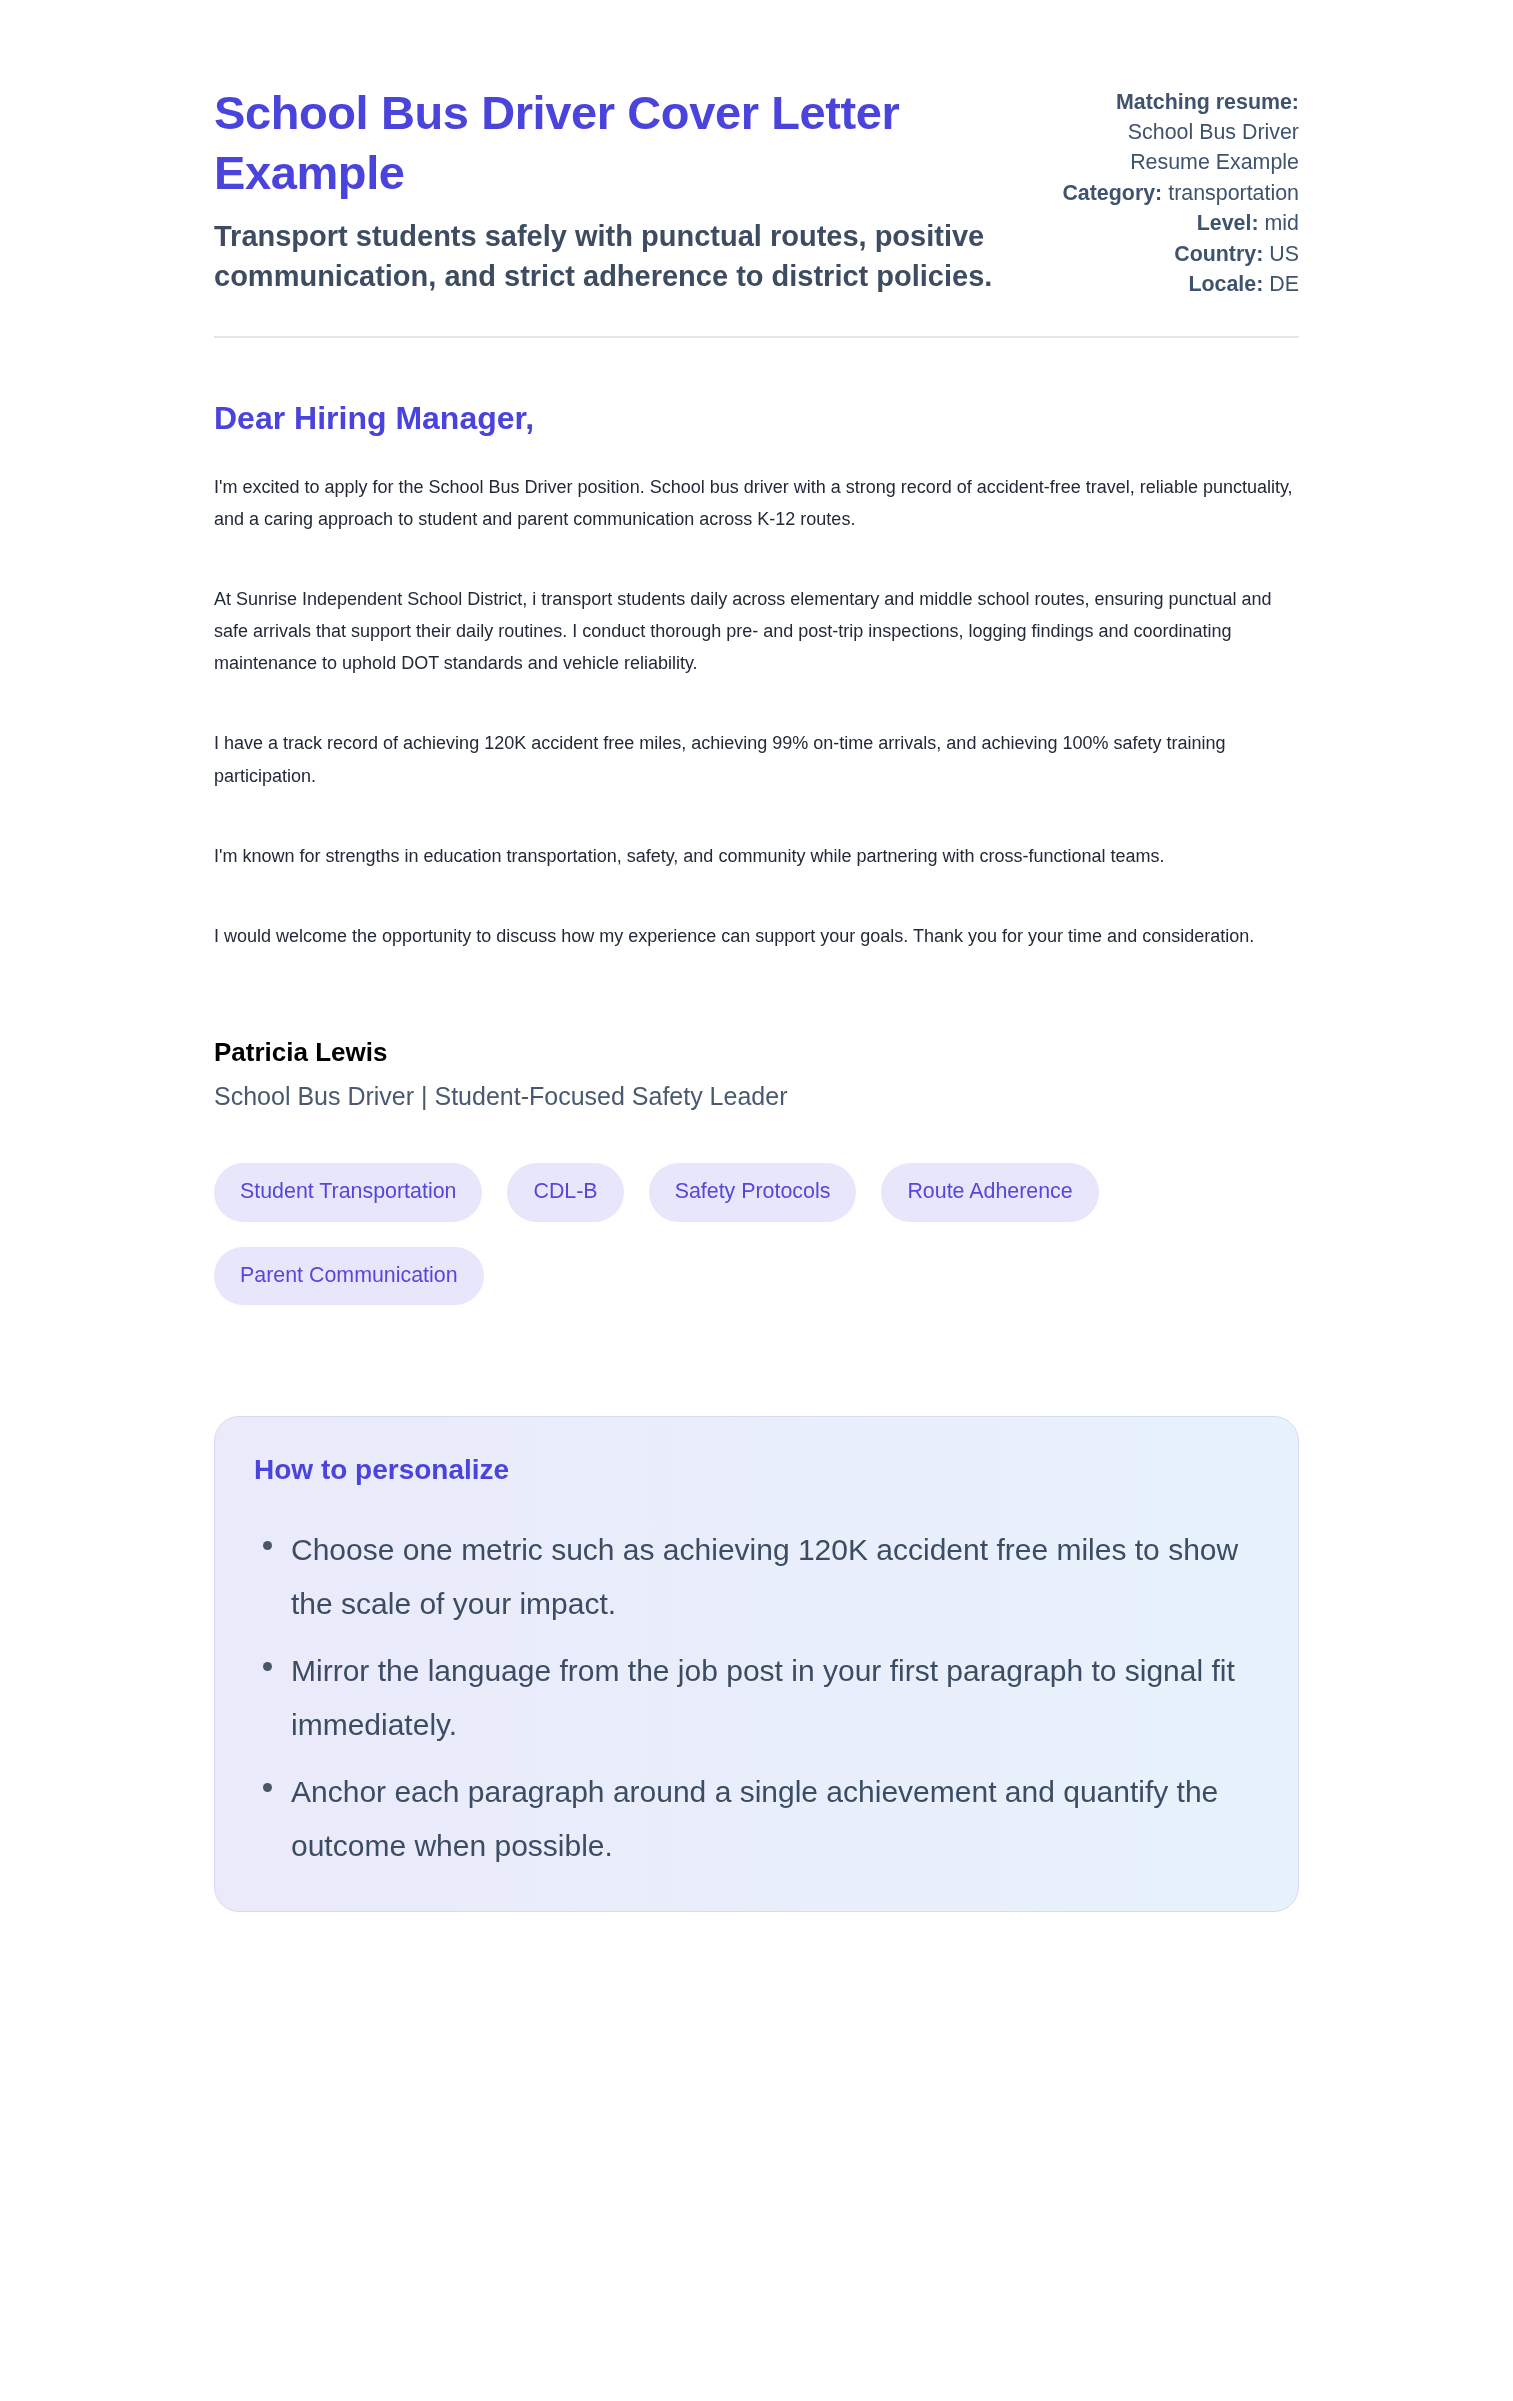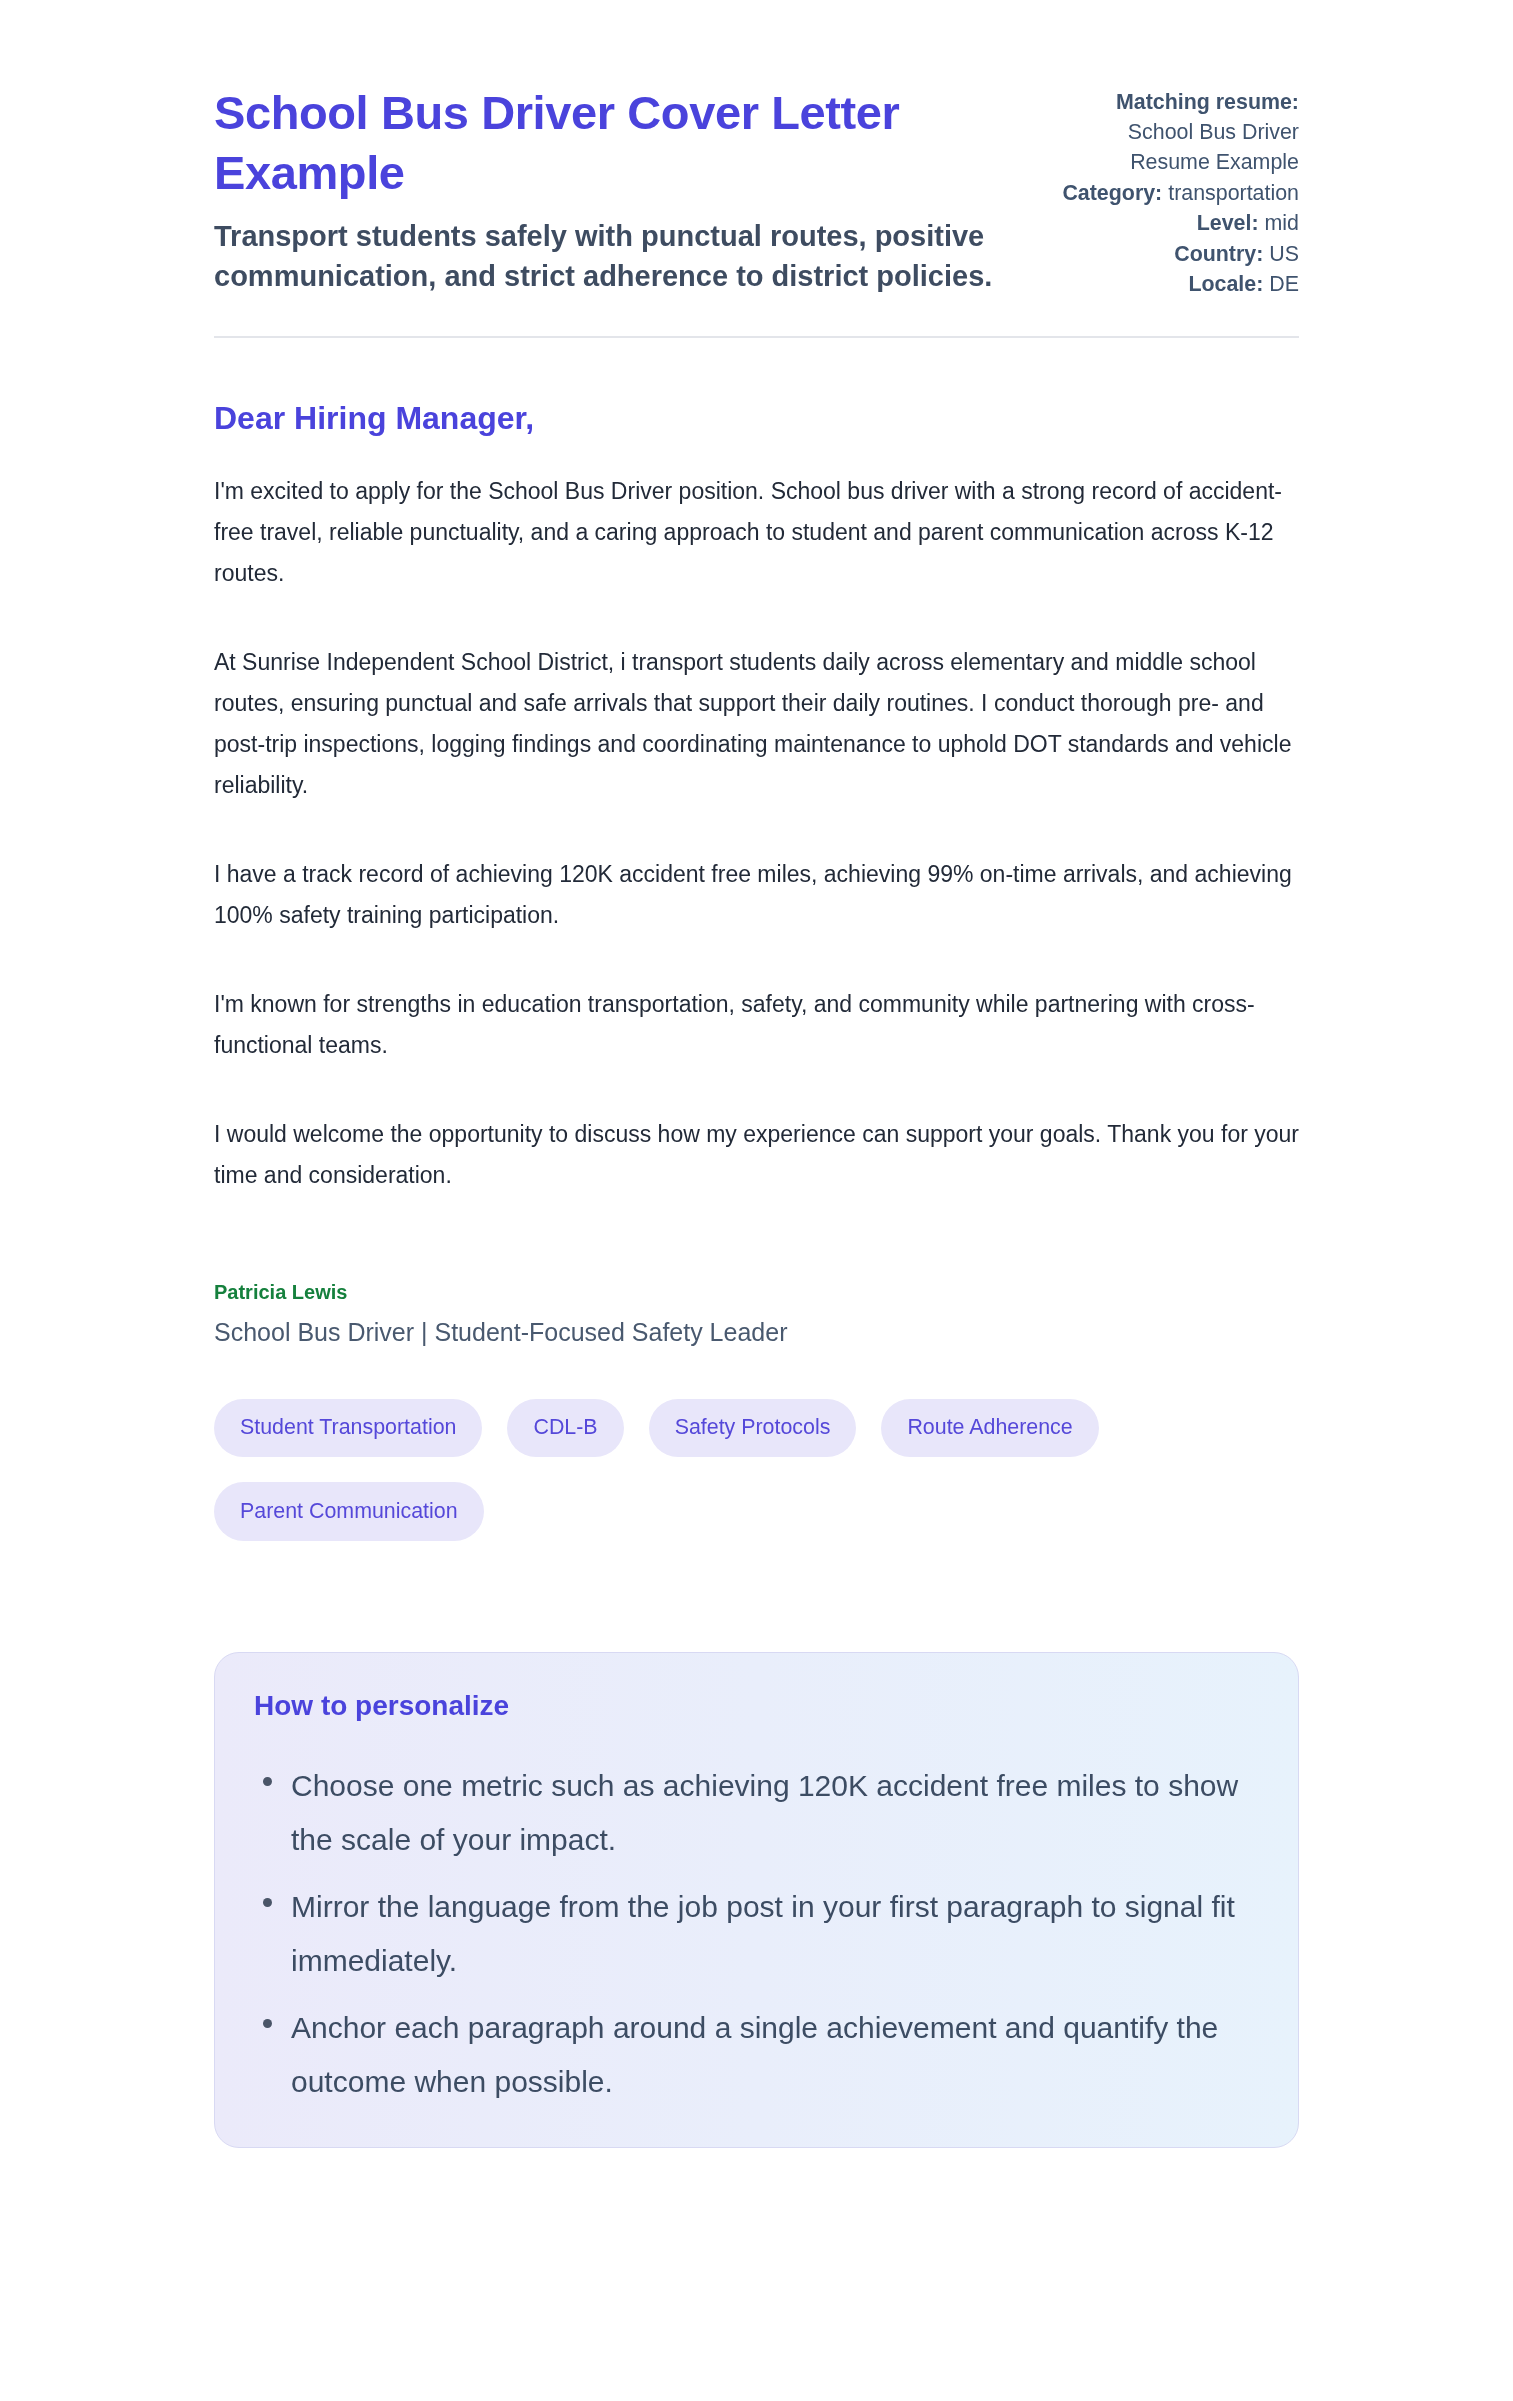--- a/index.html
+++ b/index.html
@@ -72,30 +72,30 @@
   }
   .salutation{
     margin:62px 0 0 0;
     font-size:32px;
     font-weight:bold;
     color:var(--accent);
   }
   .paragraphs{margin-top:34px;}
   .para{
     margin:0 0 48px 0;
-    font-size:23px;
+    font-size:18px;
     line-height:1.78;
     color:var(--body-text);
   }
   .para:last-child{margin-bottom:0;}
   .sig-name{
     margin:85px 0 0 0;
-    font-size:20px;
-    font-weight:bold;
-    color:#15803d;
+    font-size:26px;
+    font-weight:bold;
+    color:#000000;
   }
   .sig-role{
     margin:14.2px 0 0 0;
     font-size:25px;
     color:var(--muted-text);
   }
   .tags{
     margin-top:52px;
     display:flex;
     flex-wrap:wrap;

